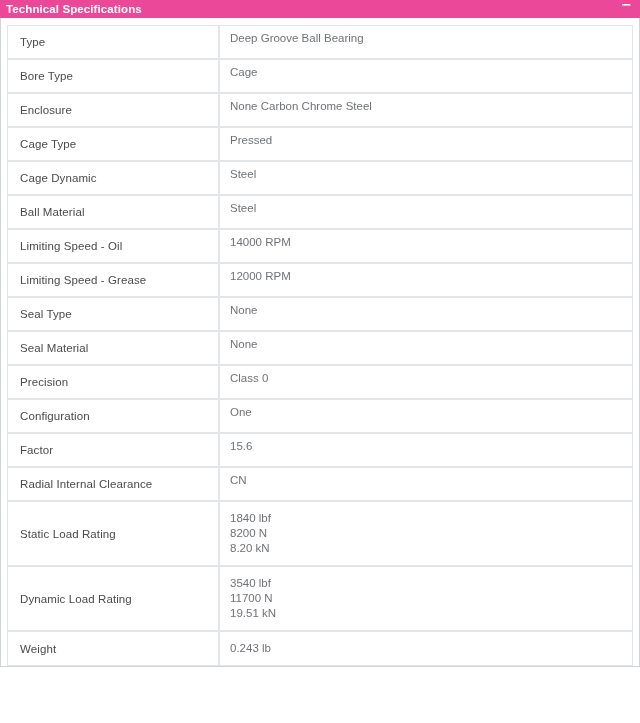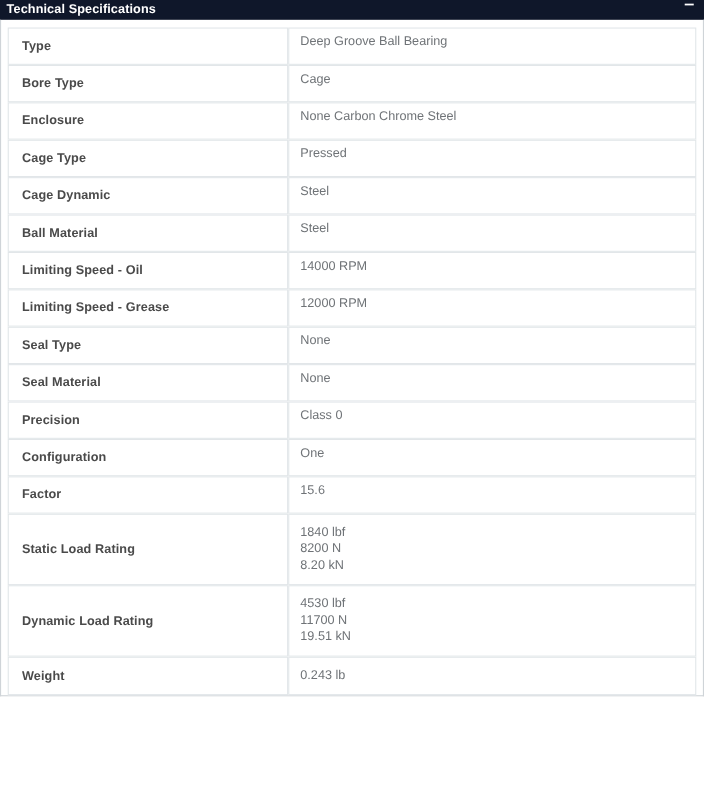--- a/index.html
+++ b/index.html
@@ -12,21 +12,21 @@
     height: 723px;
     overflow: hidden;
     font-family: "Liberation Sans", sans-serif;
     color: #444444;
   }
   .panel {
     width: 640px;
     box-sizing: border-box;
   }
   .panel-header {
-    background: #0f172a;
+    background: #ec4899;
     color: #ffffff;
     height: 18px;
     line-height: 18px;
     padding: 0 8px 0 6px;
     font-size: 11.5px;
     font-weight: bold;
     display: flex;
     align-items: flex-start;
     justify-content: space-between;
     box-sizing: border-box;
@@ -59,23 +59,23 @@
   table.spec tr {
     background: transparent;
   }
   table.spec td {
     border: 1px solid #e2e6e9;
     vertical-align: middle;
     font-size: 11.5px;
     box-sizing: border-box;
   }
   td.label {
-    width: 255px;
+    width: 212px;
     padding: 10px 10px 10px 12px;
-    font-weight: bold;
+    font-weight: normal;
     color: #4a4a4a;
     background: #ffffff;
     letter-spacing: 0.1px;
   }
   td.value {
     padding: 2px 10px 10px 10px;
     color: #6f7377;
     background: #ffffff;
     font-weight: normal;
   }
@@ -171,32 +171,38 @@
             <td class="value">
               <span class="line">One</span>
             </td>
           </tr>
           <tr>
             <td class="label">Factor</td>
             <td class="value">
               <span class="line">15.6</span>
             </td>
           </tr>
+          <tr>
+            <td class="label">Radial Internal Clearance</td>
+            <td class="value">
+              <span class="line">CN</span>
+            </td>
+          </tr>
           <tr class="tall">
             <td class="label">Static Load Rating</td>
             <td class="value">
               <span class="line">1840 lbf</span>
               <span class="line">8200 N</span>
               <span class="line">8.20 kN</span>
             </td>
           </tr>
           <tr class="tall">
             <td class="label">Dynamic Load Rating</td>
             <td class="value">
-              <span class="line">4530 lbf</span>
+              <span class="line">3540 lbf</span>
               <span class="line">11700 N</span>
               <span class="line">19.51 kN</span>
             </td>
           </tr>
           <tr class="tall">
             <td class="label">Weight</td>
             <td class="value">
               <span class="line">0.243 lb</span>
             </td>
           </tr>

